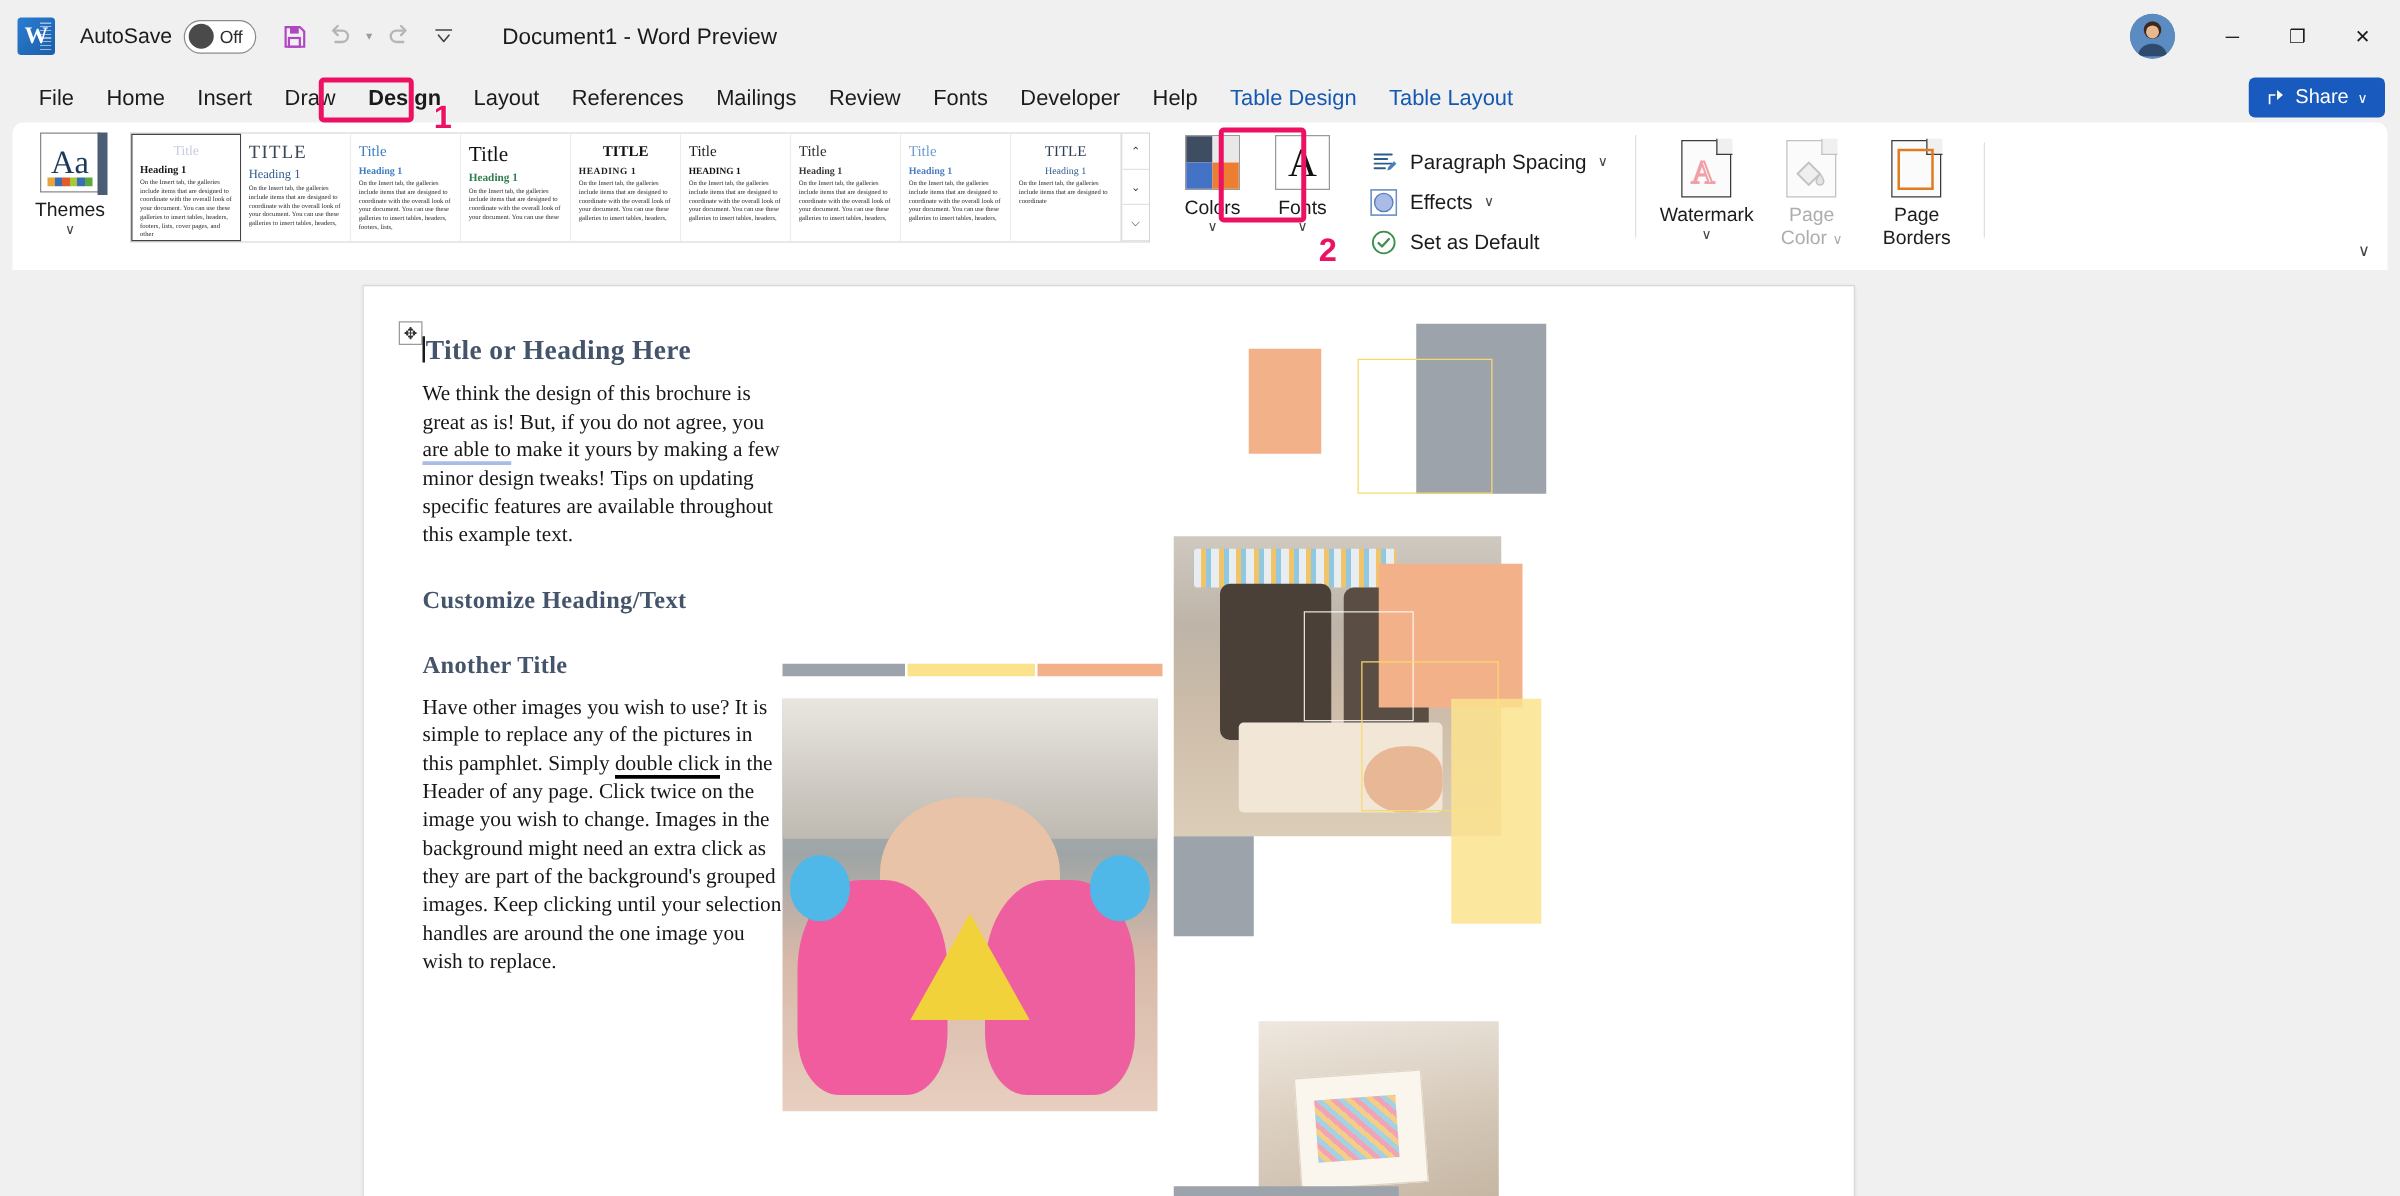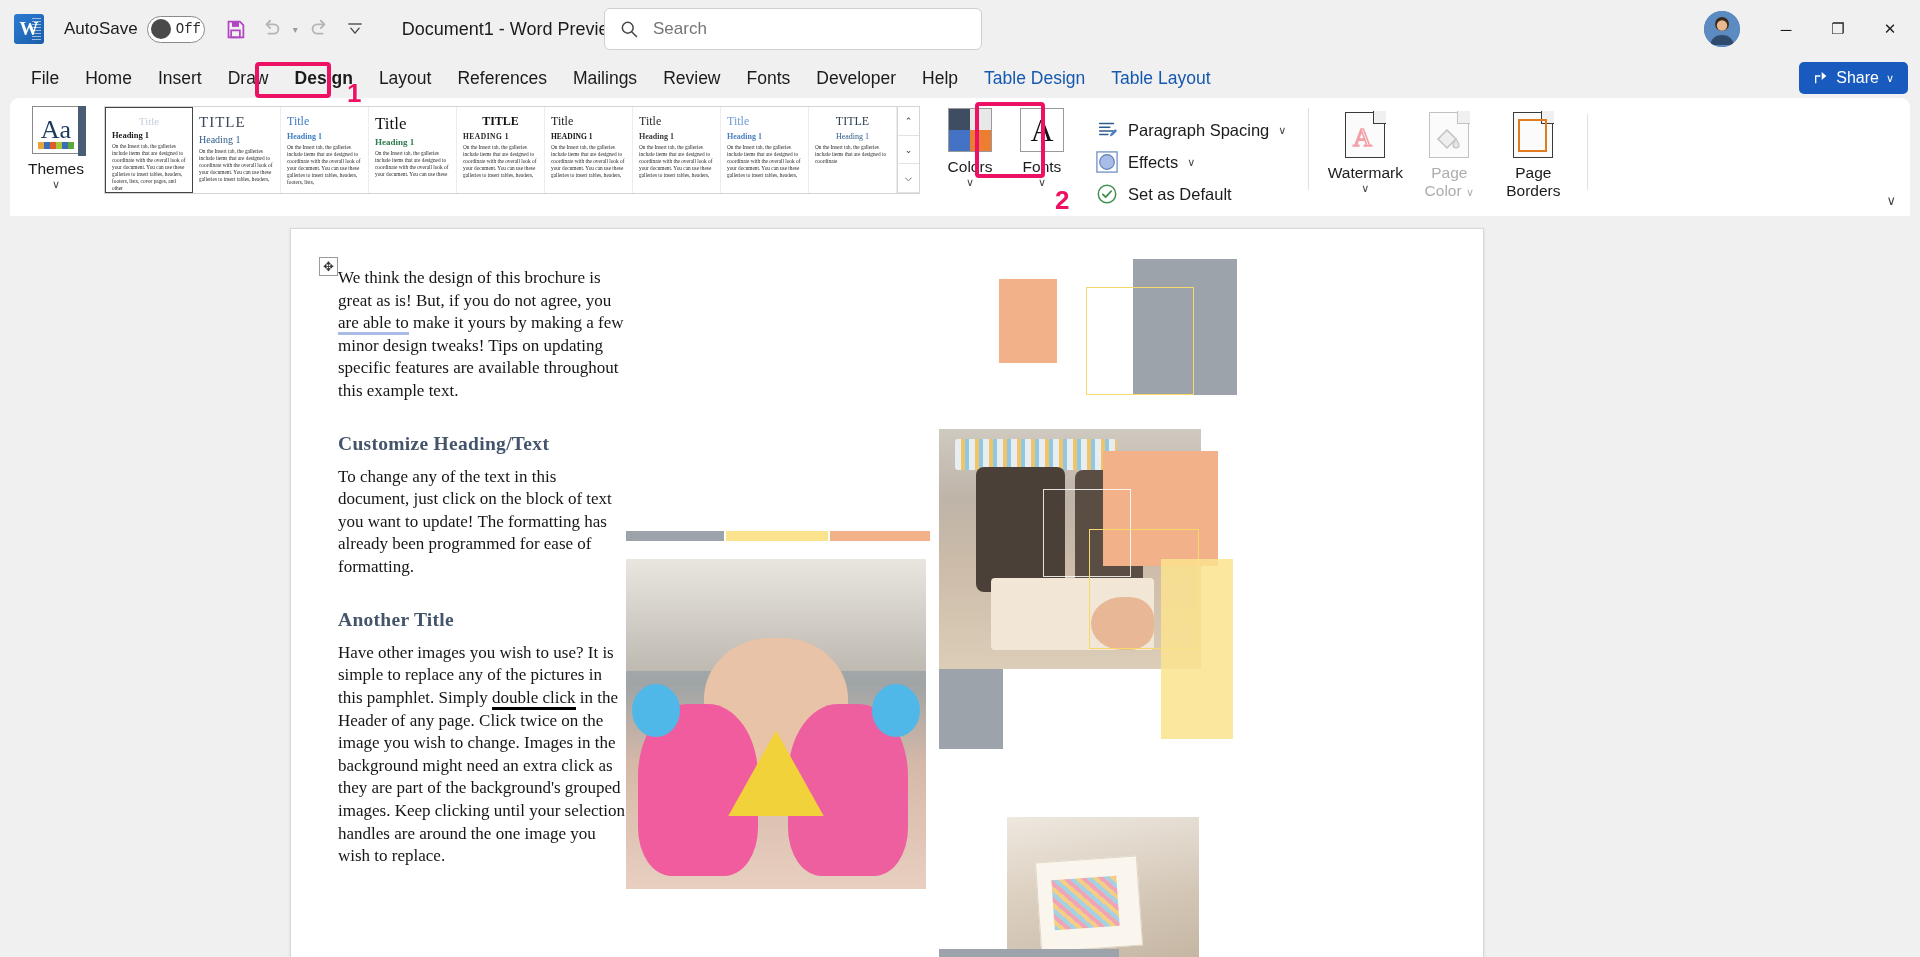--- a/index.html
+++ b/index.html
@@ -32,21 +32,21 @@
     background: repeating-linear-gradient(to bottom, rgba(255,255,255,.55) 0 1px, transparent 1px 3px);
   }
   .autosave-wrap {
     display:flex; align-items:center; gap:9px;
     margin-left: 20px;
   }
   .autosave-label { font-size:17px; color:#1B1B1B; }
   .toggle {
     width:58px; height:27px; border-radius:14px;
     background:#fff; border:1px solid #8A8A8A;
-    display:flex; align-items:center; position:relative;font-family:Liberation Mono, monospace;
+    display:flex; align-items:center; position:relative;
   }
   .toggle .knob {
     width:20px; height:20px; border-radius:50%;
     background:#4A4A4A; margin-left:3px;
   }
   .toggle .off { font-size:14px; color:#2B2B2B; margin-left:5px; }
 
   .qat { display:flex; align-items:center; gap:2px; margin-left:14px; }
   .qat-btn {
     width:34px; height:34px; display:flex; align-items:center; justify-content:center;
@@ -345,27 +345,20 @@
     <div class="qat-btn">
       <svg width="20" height="20" viewBox="0 0 24 24">
         <path d="M4 6h16" stroke="#444" stroke-width="1.6"></path>
         <path d="M7 11l5 6 5-6" fill="none" stroke="#444" stroke-width="1.6" stroke-linecap="round" stroke-linejoin="round"></path>
       </svg>
     </div>
   </div>
 
   <div class="doc-title">Document1  -  Word Preview</div>
 
-  <div class="search-box">
-    <svg width="20" height="20" viewBox="0 0 24 24">
-      <circle cx="10.5" cy="10.5" r="6.5" fill="none" stroke="#444" stroke-width="1.8"></circle>
-      <path d="M15.5 15.5 21 21" stroke="#444" stroke-width="1.8" stroke-linecap="round"></path>
-    </svg>
-    <input placeholder="Search" style="">
-  </div>
 
   <div class="tb-right">
     <div class="avatar">
       <svg width="36" height="36" viewBox="0 0 36 36">
         <circle cx="18" cy="18" r="18" fill="#5B8BC0"></circle>
         <circle cx="18" cy="13" r="7" fill="#3A2A1E"></circle>
         <circle cx="18" cy="14.5" r="5.2" fill="#E8B88F"></circle>
         <path d="M6 34c1.5-7 6-10 12-10s10.5 3 12 10z" fill="#2E4B6E"></path>
       </svg>
     </div>
@@ -568,25 +561,25 @@
 
 <div class="hl-box" style="left:975px;top:102px;width:70px;height:76px;"></div>
 <div class="marker-num" style="left:1055px;top:185px;">2</div>
 
 <div class="canvas">
   <div class="page">
 
     <div class="move-handle">✥</div>
 
     <div class="col-left">
+      <div class="doc-h"><span class="caret-bar"></span><span>Title or Heading Here</span></div>
 
       <div class="doc-p"><span>We think the design of this brochure is great as is!  But, if you do not agree, you </span><span class="sq-under">are able to</span><span> make it yours by making a few minor design tweaks!  Tips on updating specific features are available throughout this example text.</span></div>
 
       <div class="doc-h sub">Customize Heading/Text</div>
-      <div class="doc-p">To change any of the text in this document, just click on the block of text you want to update!  The formatting has already been programmed for ease of formatting.</div>
 
       <div class="doc-h sub">Another Title</div>
       <div class="doc-p"><span>Have other images you wish to use?  It is simple to replace any of the pictures in this pamphlet.  Simply </span><span class="sp-under">double click</span><span> in the Header of any page.  Click twice on the image you wish to change.  Images in the background might need an extra click as they are part of the background's grouped images.  Keep clicking until your selection handles are around the one image you wish to replace.</span></div>
 
     </div>
 
 
     <div class="bars">
       <div class="bar" style="width:98px;background:#9CA3AA"></div>
       <div class="bar" style="width:102px;background:#FBE38E;margin-left:2px;"></div>

